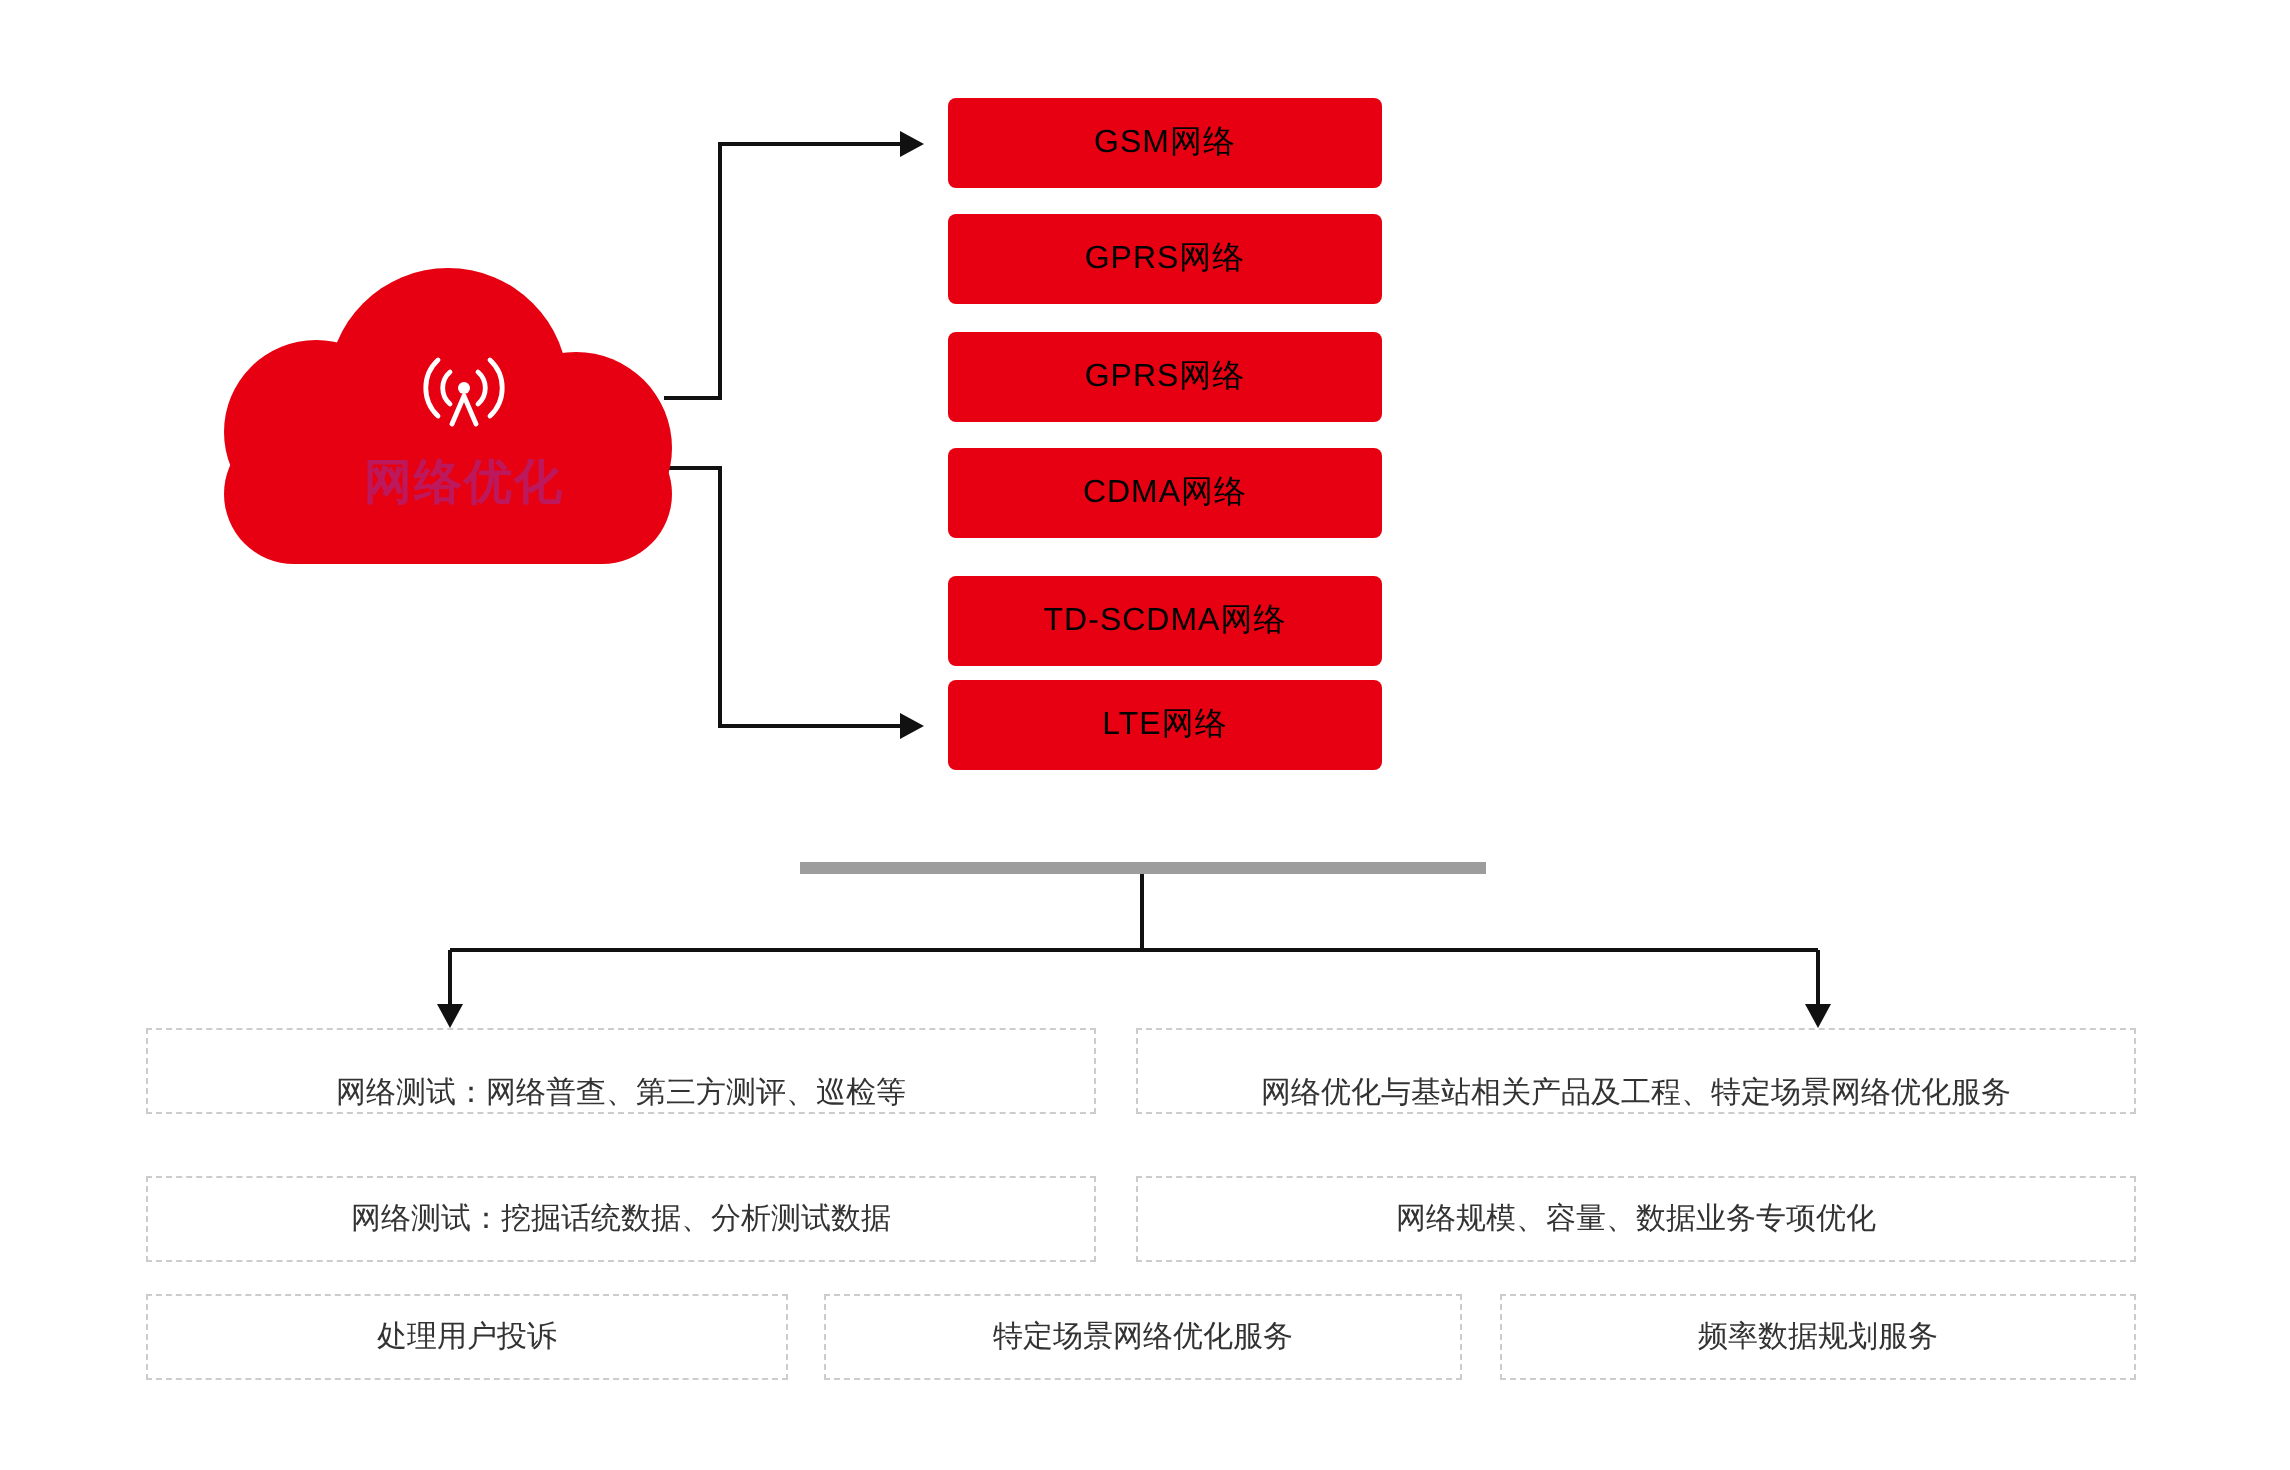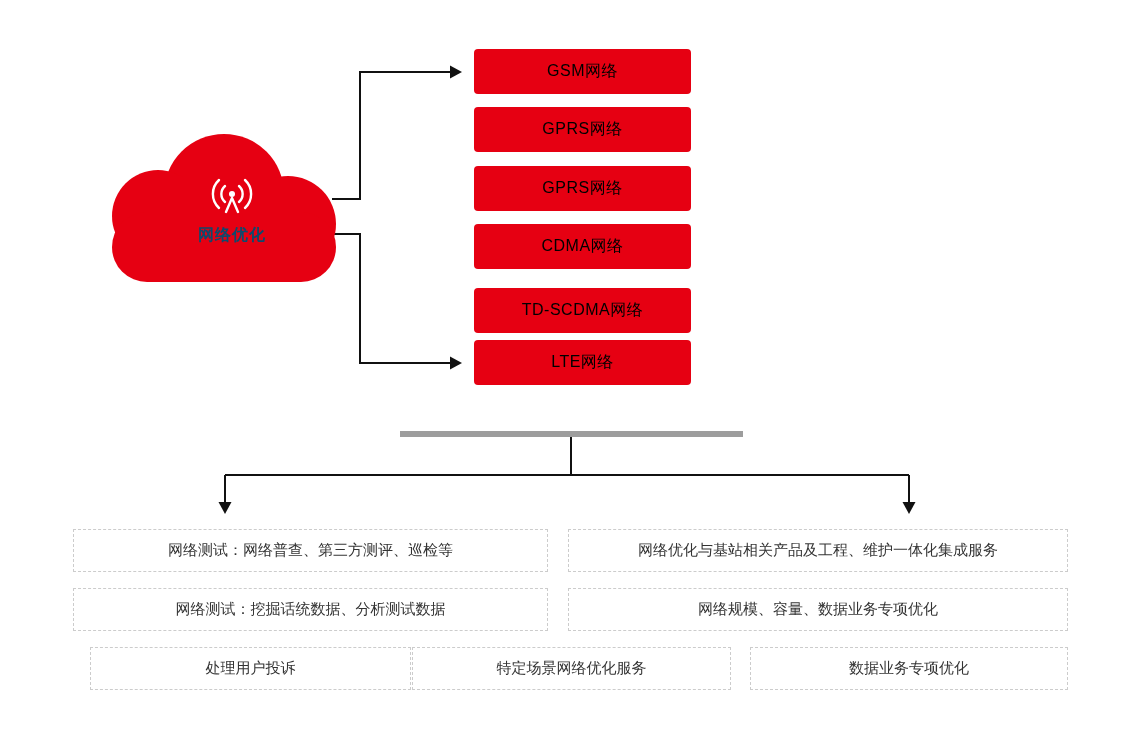--- a/index.html
+++ b/index.html
@@ -18,21 +18,21 @@
   }
 
   .cloud {
     position: absolute; left: 106px; top: 124px;
     width: 234px; height: 164px;
   }
   .cloud svg { position: absolute; left: 0; top: 0; }
   .cloud-label {
     position: absolute; left: 8px; top: 101px; width: 236px;
     text-align: center;
-    color: #0c4a6e; font-size: 16px; font-weight: bold;
+    color: #be185d; font-size: 24px; font-weight: bold;
     letter-spacing: 1px;
   }
 
   .netbox {
     position: absolute; left: 474px; width: 217px; height: 45px;
     background: #e60012; border-radius: 4px;
     display: flex; align-items: center; justify-content: center;
   }
   .netbox span { color: #000000; font-size: 16px; letter-spacing: 0.5px; }
 
@@ -42,21 +42,21 @@
     background: #9d9d9d;
   }
 
   .service {
     position: absolute; height: 43px;
     border: 1px dashed #cccccc; background: #ffffff;
     display: flex; align-items: center; justify-content: center;
   }
   .service span { color: #333333; font-size: 15px; }
 
-  .row1 { top: 529px; }
+  .row1 { top: 514px; align-items: flex-end; }
   .row2 { top: 588px; }
   .row3 { top: 647px; }
 </style>
 </head>
 <body>
 
 <div class="canvas">
 
   <svg class="connectors" viewBox="0 0 1145 735" xmlns="http://www.w3.org/2000/svg">
 
@@ -112,33 +112,33 @@
   <div class="netbox" style="top:340px">
     <span>LTE网络</span>
   </div>
 
   <div class="separator"></div>
 
   <div class="service row1" style="left:73px;  width:475px;">
     <span>网络测试：网络普查、第三方测评、巡检等</span>
   </div>
   <div class="service row1" style="left:568px; width:500px;">
-    <span>网络优化与基站相关产品及工程、维护一体化集成服务</span>
+    <span>网络优化与基站相关产品及工程、特定场景网络优化服务</span>
   </div>
 
   <div class="service row2" style="left:73px;  width:475px;">
     <span>网络测试：挖掘话统数据、分析测试数据</span>
   </div>
   <div class="service row2" style="left:568px; width:500px;">
     <span>网络规模、容量、数据业务专项优化</span>
   </div>
 
-  <div class="service row3" style="left:90px;  width:321px;">
+  <div class="service row3" style="left:73px;  width:321px;">
     <span>处理用户投诉</span>
   </div>
   <div class="service row3" style="left:412px; width:319px;">
     <span>特定场景网络优化服务</span>
   </div>
   <div class="service row3" style="left:750px; width:318px;">
-    <span>数据业务专项优化</span>
+    <span>频率数据规划服务</span>
   </div>
 
 </div>
 
 </body></html>

